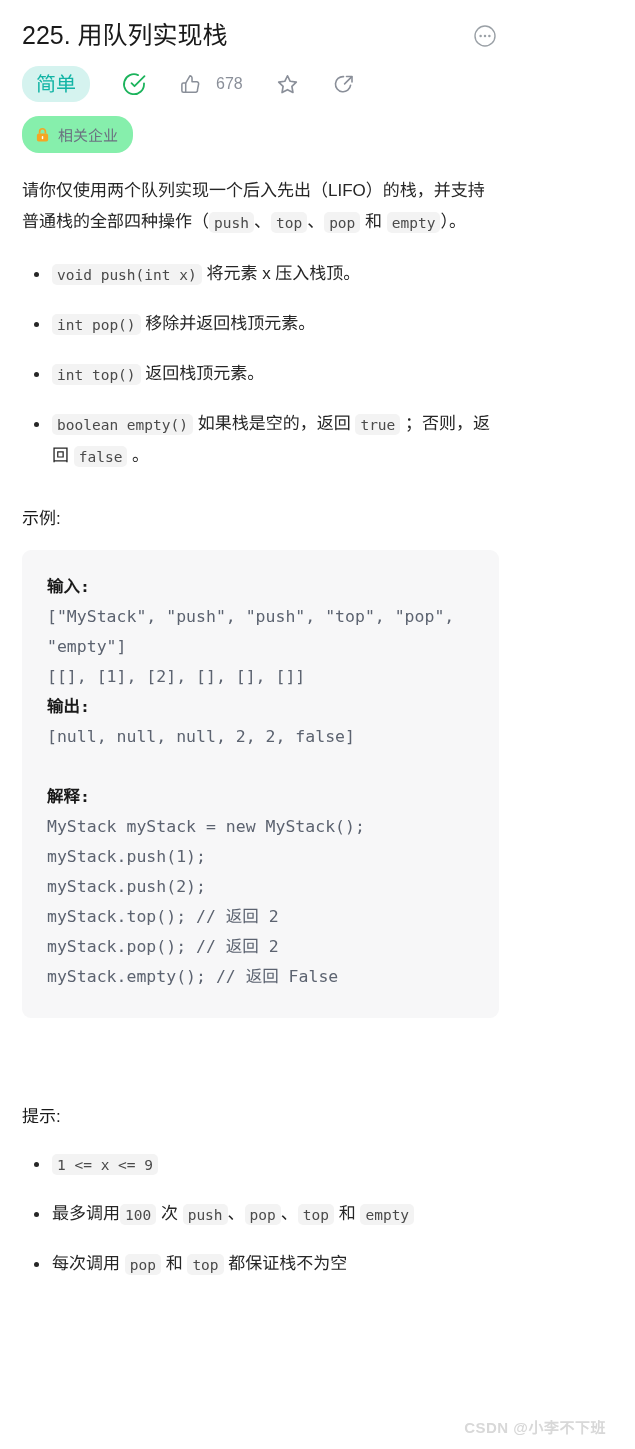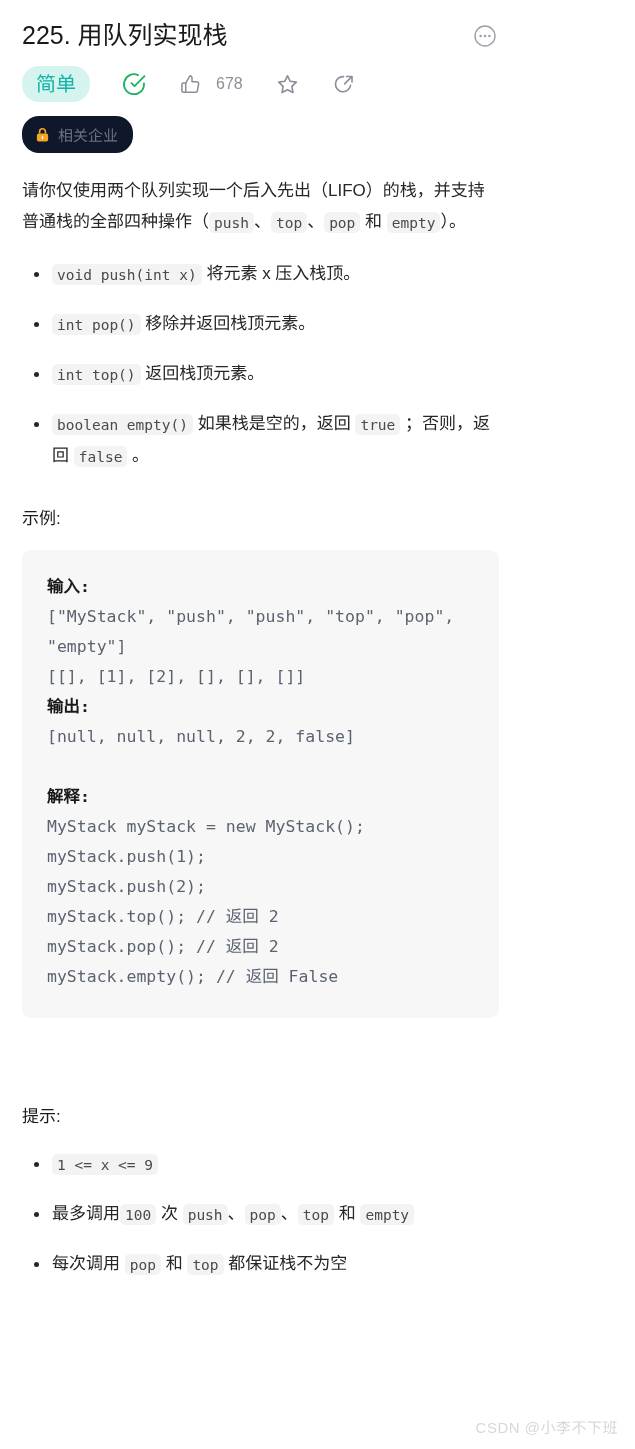--- a/index.html
+++ b/index.html
@@ -78,21 +78,21 @@
     color: #8a8f99;
   }
   .icon-btn svg { display: block; }
 
   
   .tag-row { margin-top: 14px; }
   .ent-tag {
     display: inline-flex;
     align-items: center;
     gap: 8px;
-    background: #0f172a;
+    background: #86efac;
     border-radius: 17px;
     padding: 8px 15px 8px 13px;
     font-size: 15px;
     color: #6b7280;
     cursor: pointer;
   }
   .ent-tag svg { display: block; }
 
   
   .content { margin-top: 22px; }
@@ -181,26 +181,27 @@
     left: -18px;
     top: 14px;
     width: 5px; height: 5px;
     border-radius: 50%;
     background: #262626;
   }
 
   
   .watermark {
     position: absolute;
-    right: 17px;
+    right: 29px;
     bottom: 12px;
     font-size: 15px;
     color: #d8d8d8;
     letter-spacing: 0.5px;
     white-space: nowrap;
+    font-weight: bold;
   }
 </style>
 </head>
 <body>
 
 <div class="page">
 
   <div class="header-row">
     <h1 class="title">225. 用队列实现栈</h1>
     <div class="more-btn">

